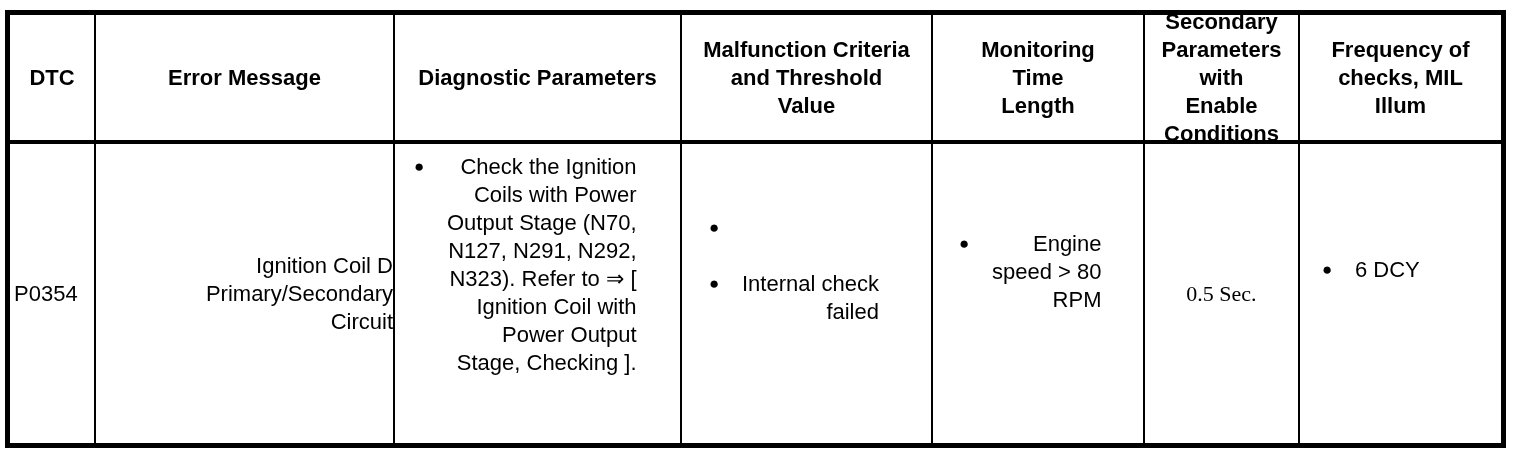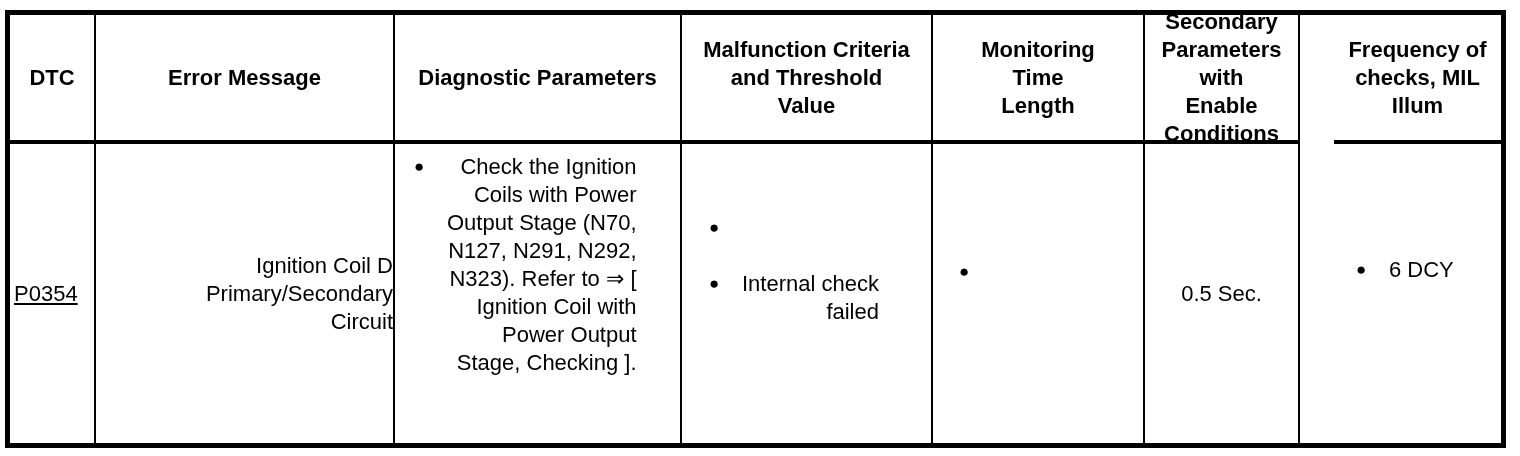--- a/index.html
+++ b/index.html
@@ -31,41 +31,39 @@
   }
   .cell {
     box-sizing: border-box;
     border-right: 2px solid #000000;
     font-size: 22px;
     line-height: 28px;
     overflow: hidden;
   }
   .cell.last {
     border-right: none;
-    margin-left: 34px;
   }
   .cell.head {
     border-bottom: 4px solid #000000;
     font-weight: bold;
     display: flex;
     align-items: center;
     justify-content: center;
     text-align: center;
     white-space: pre-line;
     padding: 2px;
   }
   .cell.body {
     display: flex;
     flex-direction: column;
   }
   
   .cell.dtc-cell {
     justify-content: center;
     padding-left: 4px;
-    text-decoration: underline;
   }
   
   .cell.error-cell {
     justify-content: center;
     padding-left: 4px;
     white-space: pre-line;
     text-align: right;
   }
   
   .li {
@@ -95,20 +93,21 @@
     padding: 0 4px 48px 26px;
   }
   .cell.sec-cell {
     justify-content: center;
     padding: 0 4px 44px 25px;
   }
   .cell.mon-cell {
     justify-content: center;
     align-items: center;
     text-align: center;
+    font-family: Liberation Serif, serif;
   }
   .cell.freq-cell {
     justify-content: center;
     padding: 0 4px 48px 21px;
   }
 </style>
 </head>
 <body>
 
 <div class="page">
@@ -162,20 +161,23 @@
       <div class="li">
         <span class="bullet">●</span>
         <span class="li-text">Internal check
 failed</span>
       </div>
     </div>
 
     <div class="cell body sec-cell">
       <div class="li">
         <span class="bullet">●</span>
+        <span class="li-text">Engine
+speed &gt; 80
+RPM</span>
       </div>
     </div>
 
     <div class="cell body mon-cell">
       <span>0.5 Sec.</span>
     </div>
 
     <div class="cell body freq-cell last">
       <div class="li">
         <span class="bullet">●</span>

